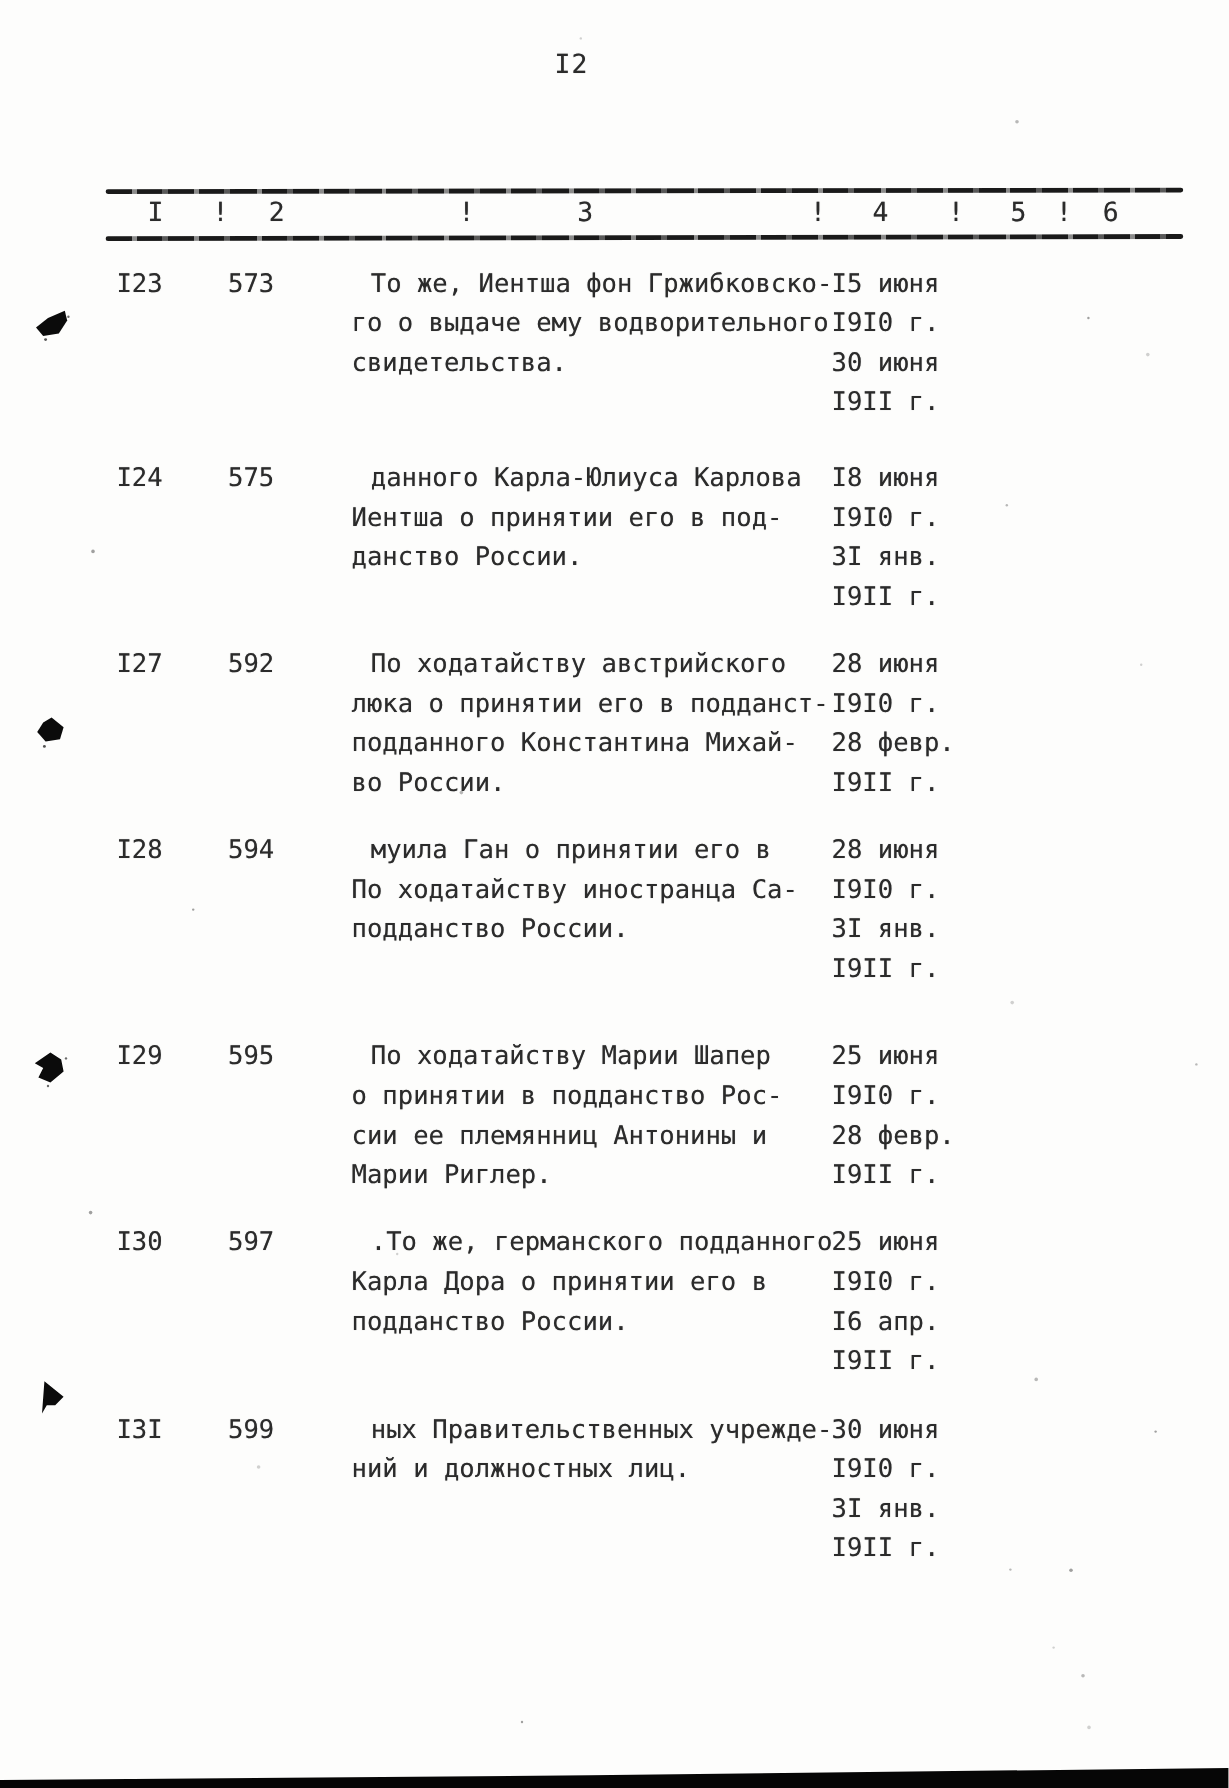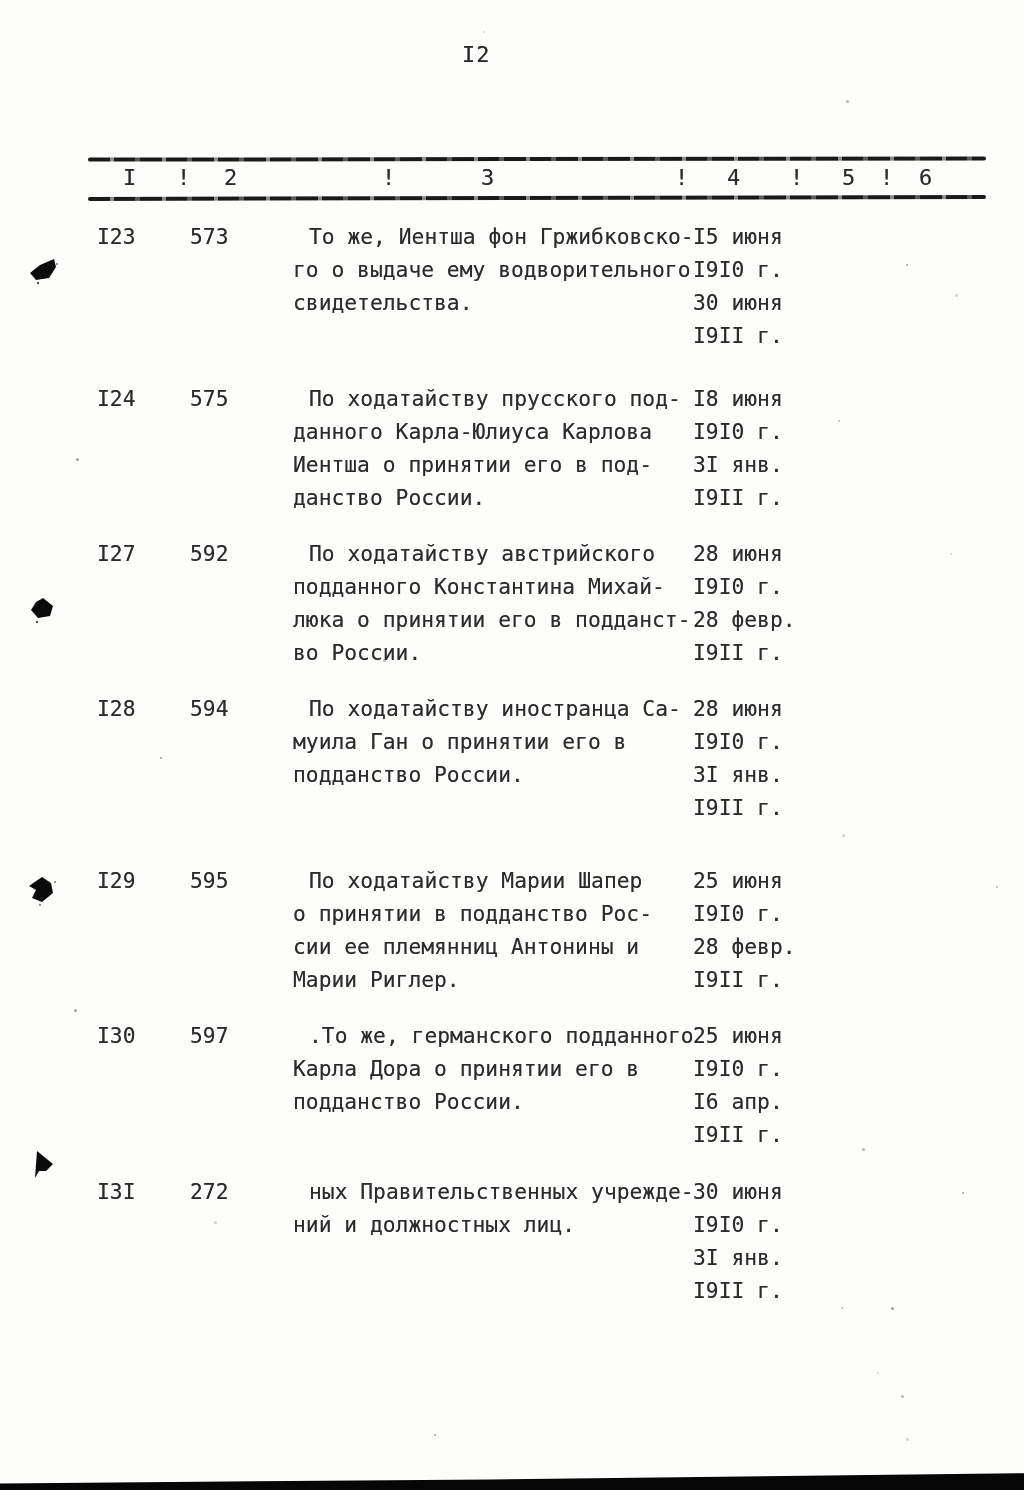--- a/index.html
+++ b/index.html
@@ -92,54 +92,53 @@
           <div class="line">I5 июня</div>
           <div class="line">I9I0 г.</div>
           <div class="line">30 июня</div>
           <div class="line">I9II г.</div>
         </div>
       </div>
       <div class="row" style="top: 382px;">
         <span class="col1">I24</span>
         <span class="col2">575</span>
         <div class="col3">
-          <div class="line">По ходатайству прусского под-</div>
           <div class="line">данного Карла-Юлиуса Карлова</div>
           <div class="line">Иентша о принятии его в под-</div>
           <div class="line">данство России.</div>
         </div>
         <div class="col4">
           <div class="line">I8 июня</div>
           <div class="line">I9I0 г.</div>
           <div class="line">3I янв.</div>
           <div class="line">I9II г.</div>
         </div>
       </div>
       <div class="row" style="top: 537px;">
         <span class="col1">I27</span>
         <span class="col2">592</span>
         <div class="col3">
           <div class="line">По ходатайству австрийского</div>
+          <div class="line">люка о принятии его в подданст-</div>
           <div class="line">подданного Константина Михай-</div>
-          <div class="line">люка о принятии его в подданст-</div>
           <div class="line">во России.</div>
         </div>
         <div class="col4">
           <div class="line">28 июня</div>
           <div class="line">I9I0 г.</div>
           <div class="line">28 февр.</div>
           <div class="line">I9II г.</div>
         </div>
       </div>
       <div class="row" style="top: 692px;">
         <span class="col1">I28</span>
         <span class="col2">594</span>
         <div class="col3">
+          <div class="line">муила Ган о принятии его в</div>
           <div class="line">По ходатайству иностранца Са-</div>
-          <div class="line">муила Ган о принятии его в</div>
           <div class="line">подданство России.</div>
         </div>
         <div class="col4">
           <div class="line">28 июня</div>
           <div class="line">I9I0 г.</div>
           <div class="line">3I янв.</div>
           <div class="line">I9II г.</div>
         </div>
       </div>
       <div class="row" style="top: 864px;">
@@ -168,21 +167,21 @@
         </div>
         <div class="col4">
           <div class="line">25 июня</div>
           <div class="line">I9I0 г.</div>
           <div class="line">I6 апр.</div>
           <div class="line">I9II г.</div>
         </div>
       </div>
       <div class="row" style="top: 1175px;">
         <span class="col1">I3I</span>
-        <span class="col2">272</span>
+        <span class="col2">599</span>
         <div class="col3">
           <div class="line">ных Правительственных учрежде-</div>
           <div class="line">ний и должностных лиц.</div>
         </div>
         <div class="col4">
           <div class="line">30 июня</div>
           <div class="line">I9I0 г.</div>
           <div class="line">3I янв.</div>
           <div class="line">I9II г.</div>
         </div>

